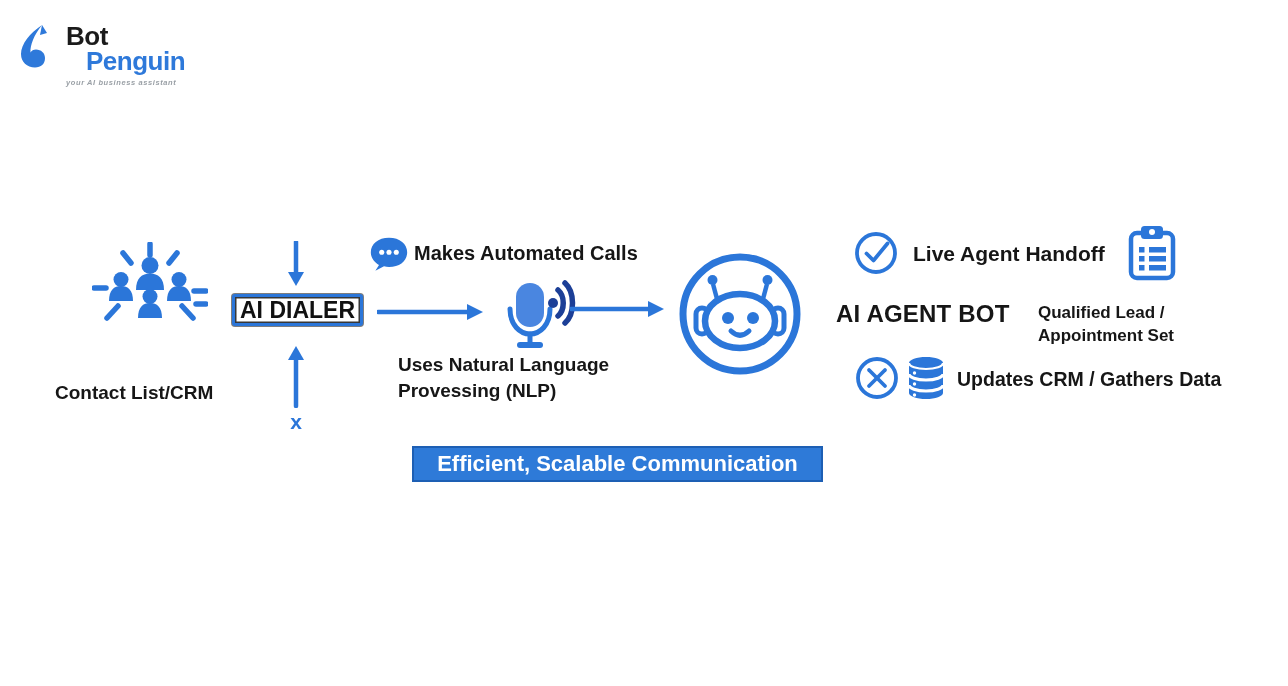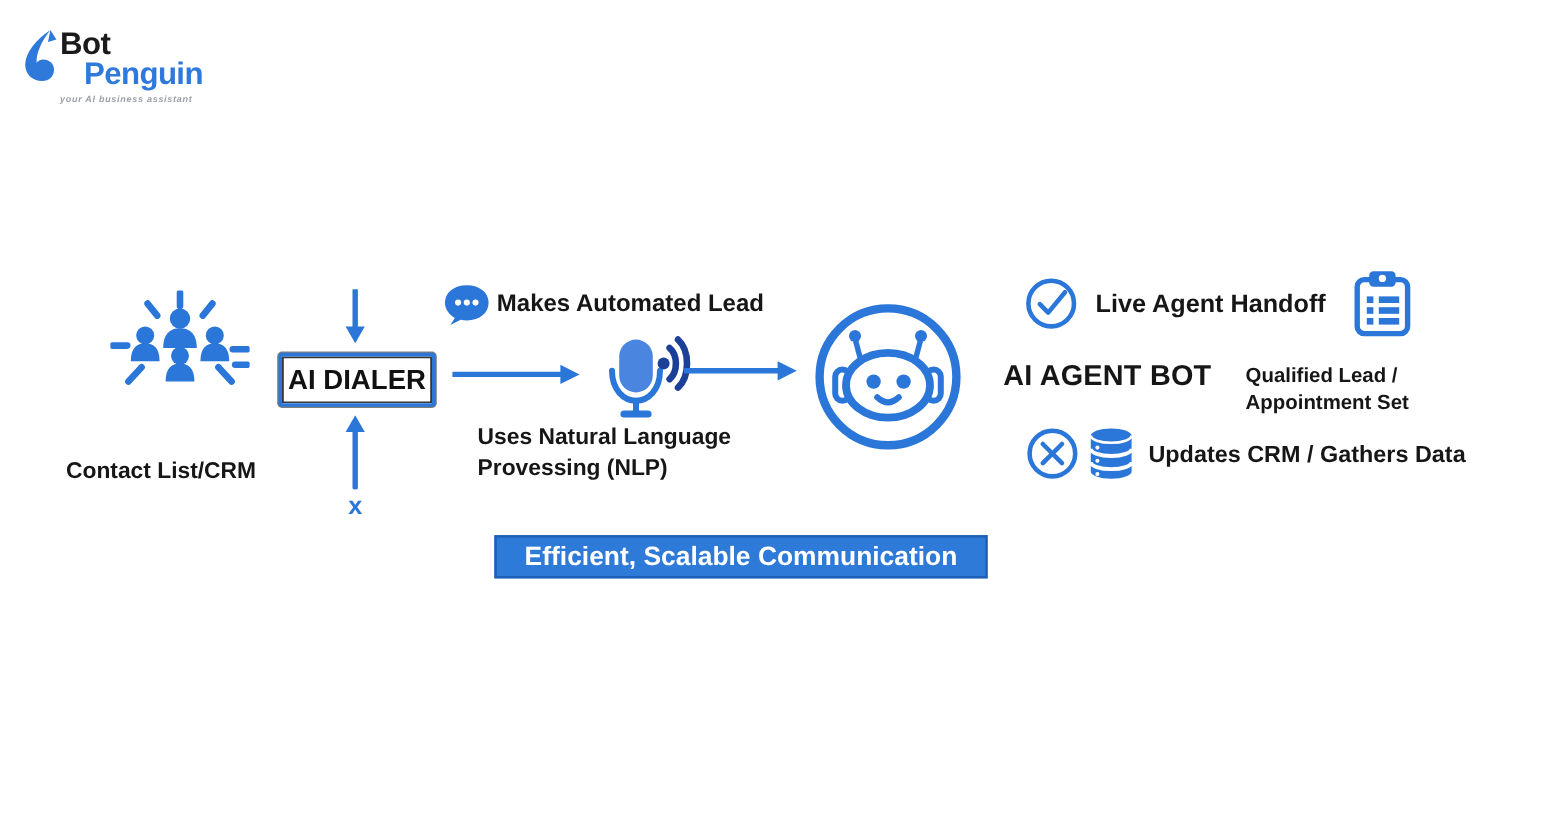--- a/index.html
+++ b/index.html
@@ -12,21 +12,21 @@
   
   .logo-text{line-height:25px;font-size:26px;font-weight:800;letter-spacing:-0.5px;}
   .logo-bot{color:#1b1b1b;}
   .logo-penguin{color:var(--logo-blue);margin-left:20px;}
   .logo-tagline{font-size:7.5px;font-style:italic;color:var(--gray);letter-spacing:0.6px;margin-top:4px;font-weight:600;}
   
   .lbl{font-weight:600;color:#161616;white-space:nowrap;}
   .center{text-align:left;}
   
   .dialer-box{
-    left:232px;top:294px;width:131px;height:45px;
+    left:232px;top:294px;width:131px;height:32px;
     border:3.5px solid var(--accent);border-radius:3px;background:#fff;
     box-shadow:inset 0 0 0 1.5px rgba(20,20,20,.85), 0 0 0 1px rgba(20,20,20,.55);
     display:flex;align-items:center;justify-content:center;
     font-size:23px;font-weight:700;color:#111;box-sizing:border-box;
   }
   .fail-x{left:282px;top:410px;width:28px;text-align:center;font-size:21px;font-weight:800;color:var(--accent);}
   
   .banner{
     left:412px;top:446px;width:411px;height:36px;box-sizing:border-box;
     background:var(--banner-bg);border:2px solid var(--banner-border);
@@ -34,21 +34,21 @@
   }
   .icon{color:var(--accent);display:block;}
   svg{display:block;}
 </style>
 </head>
 <body>
 
 <div id="stage">
 
   <div class="abs" style="left:16px;top:24px;">
-    <div style="display:flex;align-items:flex-start;gap:0;">
+    <div style="display:flex;align-items:flex-start;gap:16px;">
       <span class="icon" style="color:var(--logo-blue)">
         <svg width="34" height="46" viewBox="0 0 34 46">
           <path fill="currentColor" d="M26,1 C14,9 5,20 5,30 C5,38 11,43.5 19,43.5 C25,43.5 29,40 29,34 C29,29 25,25.5 20,25.5 C17.5,25.5 15.5,26.5 14.5,28.5 C14,21 18,11 26,1 Z"></path>
           <path fill="currentColor" d="M26,1 L31,9 L24,11 Z"></path>
         </svg>
       </span>
       <div>
         <div class="logo-text logo-bot">Bot</div>
         <div class="logo-text logo-penguin">Penguin</div>
         <div class="logo-tagline">your AI business assistant</div>
@@ -98,21 +98,21 @@
   <div class="abs fail-x">x</div>
 
   <span class="abs icon" style="left:369px;top:235px;">
     <svg width="40" height="38" viewBox="0 0 44 40">
       <path fill="currentColor" d="M22,2 C10,2 2,9 2,18 C2,24 5.5,29 11,32 L7,38.5 L16.5,33.6 C18.3,34 20.1,34.3 22,34.3 C34,34.3 42,27.5 42,18 C42,9 34,2 22,2 Z"></path>
       <circle cx="14" cy="18" r="2.8" fill="#fff"></circle>
       <circle cx="22" cy="18" r="2.8" fill="#fff"></circle>
       <circle cx="30" cy="18" r="2.8" fill="#fff"></circle>
     </svg>
   </span>
-  <div class="abs lbl" style="left:414px;top:242px;font-size:20px;">Makes Automated Lead</div>
+  <div class="abs lbl" style="left:414px;top:242px;font-size:20px;">Makes Automated Calls</div>
 
   <span class="abs icon" style="left:377px;top:303px;">
     <svg width="108" height="18" viewBox="0 0 108 18">
       <line x1="1" y1="9" x2="92" y2="9" stroke="currentColor" stroke-width="4.5" stroke-linecap="round"></line>
       <polygon points="90,1 90,17 106,9" fill="currentColor"></polygon>
     </svg>
   </span>
 
   <span class="abs icon" style="left:498px;top:279px;">
     <svg width="78" height="74" viewBox="0 0 78 74">

